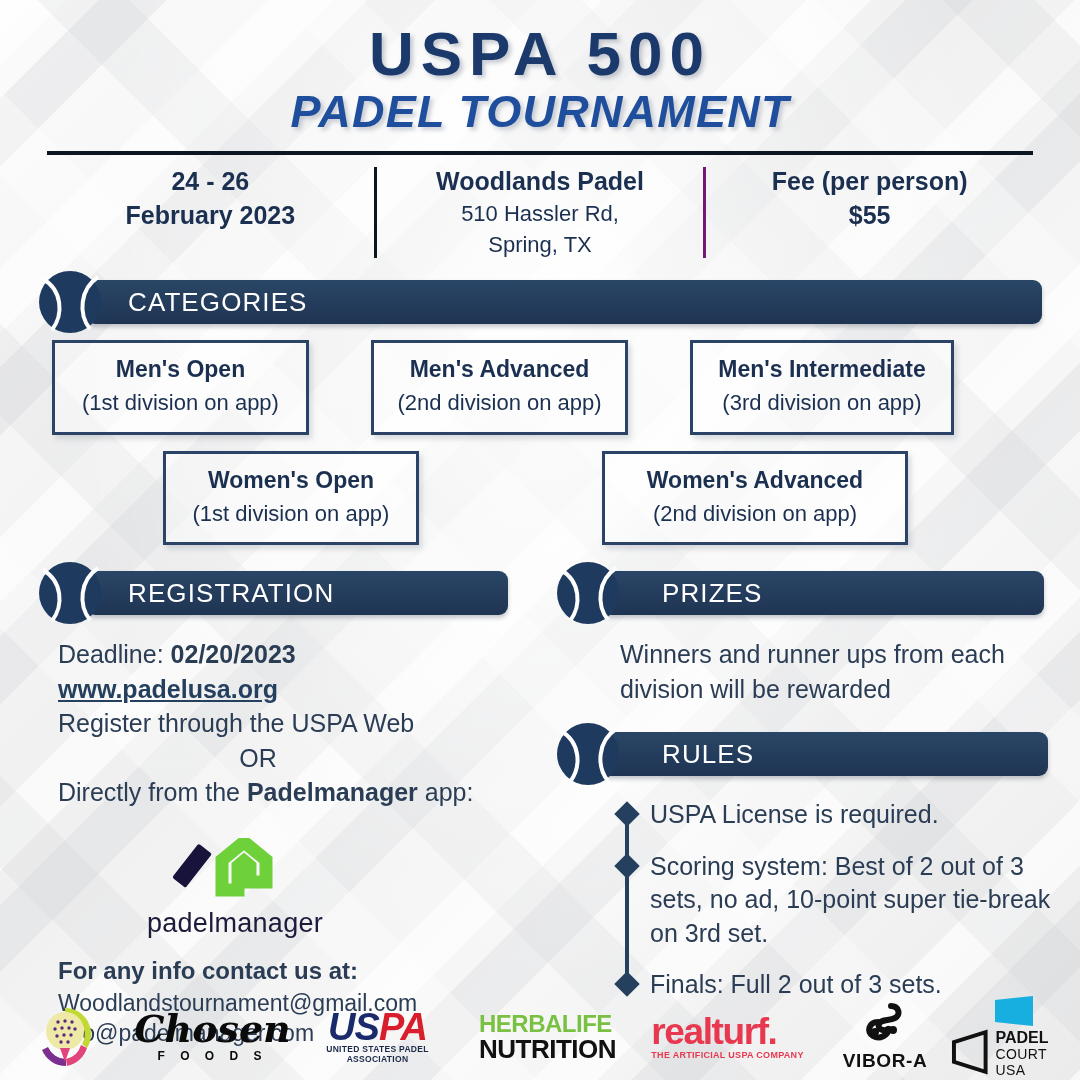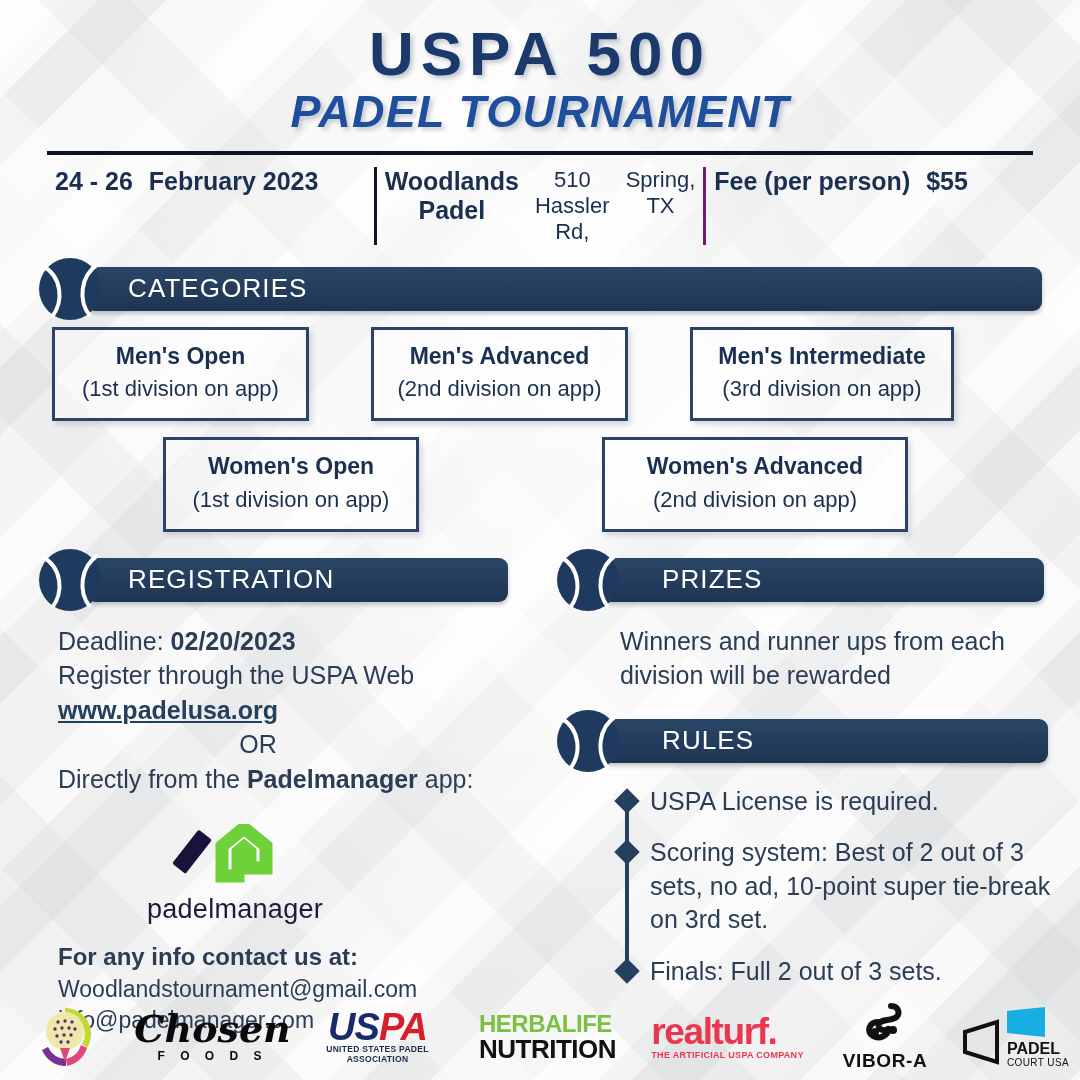--- a/index.html
+++ b/index.html
@@ -63,22 +63,22 @@
 
   
   .info-bar {
     margin: 14px 47px 0 47px;
     border-top: 4px solid #0d1522;
     display: flex; align-items: stretch;
     padding-top: 12px; min-height: 92px;
   }
   .info-col {
     flex: 1 1 0; text-align: center; color: #1b3050;
-    padding: 0 8px; display: flex; flex-direction: row;
-    justify-content: flex-start; gap: 16px;
+    padding: 0 8px; display: flex; flex-direction: column;
+    justify-content: flex-start; gap: 5px;
   }
   .info-col.mid { border-left: 3px solid #0d1522; border-right: 3px solid #701a75; }
   .info-strong { font-size: 25px; font-weight: bold; line-height: 1.18; }
   .info-normal { font-size: 22px; font-weight: normal; line-height: 1.18; }
 
   
   .sec-head { position: relative; height: 44px; margin-top: 18px; }
   .ball {
     position: absolute; top: 50%; transform: translateY(-50%);
     width: 64px; height: 64px; z-index: 2;
@@ -202,21 +202,21 @@
     font-size: 38px; font-weight: bold; font-style: italic; line-height: 0.9;
     letter-spacing: -1px;
   }
   .uspa-sub { font-size: 8.5px; letter-spacing: 0.3px; color: #1b2a4a; font-weight: bold; }
   .herb-1 { font-size: 24px; font-weight: bold; color: #7ac143; letter-spacing: -0.5px; line-height: 1; }
   .herb-2 { font-size: 26px; font-weight: bold; color: #111; letter-spacing: -0.5px; line-height: 1; }
   .rt-word { font-size: 37px; font-weight: bold; color: #e8384f; letter-spacing: -1.4px; line-height: 0.95; }
   .rt-sub { font-size: 9px; color: #e8384f; letter-spacing: 0.3px; font-weight: bold; }
   .vib-word { font-size: 19px; font-weight: bold; color: #111; letter-spacing: 0.6px; }
   .pc-word { font-size: 16px; font-weight: bold; color: #111; line-height: 1; }
-  .pc-sub { font-size: 10px; color: #111; letter-spacing: 0.4px; }
+  .pc-sub { font-size: 14px; color: #111; letter-spacing: 0.4px; }
 </style>
 </head>
 <body>
 
 <div id="flyer">
 
   <div class="bg-layer bg-base"></div>
   <div class="bg-layer bg-stripes"></div>
   <div class="bg-layer bg-chevron"></div>
   <div class="bg-layer bg-wash"></div>
@@ -294,24 +294,24 @@
           </svg>
           <div class="sec-bar">
             <span class="sec-title">REGISTRATION</span>
           </div>
         </div>
 
         <div class="reg-block body-text">
           <div class="reg-line">
             <span>Deadline: </span><b>02/20/2023</b>
           </div>
-          <div class="reg-line tight">Register through the USPA Web</div>
           <div class="reg-line tight">
             <span class="reg-link">www.padelusa.org</span>
           </div>
+          <div class="reg-line tight">Register through the USPA Web</div>
           <div class="reg-or">OR</div>
           <div>
             <span>Directly from the </span><b>Padelmanager</b><span> app:</span>
           </div>
         </div>
 
         <div class="pm-logo">
           <svg width="130" height="62" viewBox="0 0 130 62">
             <rect x="14" y="6" width="17" height="43" rx="2" fill="#17133a" transform="rotate(38 22 27)"></rect>
             <path d="M52 52 L52 22 L74 4 L96 22 L96 44 L80 44 L80 28 L74 23 L68 28 L68 52 Z" fill="none" stroke="#6fd13a" stroke-width="13" stroke-linejoin="miter"></path>

